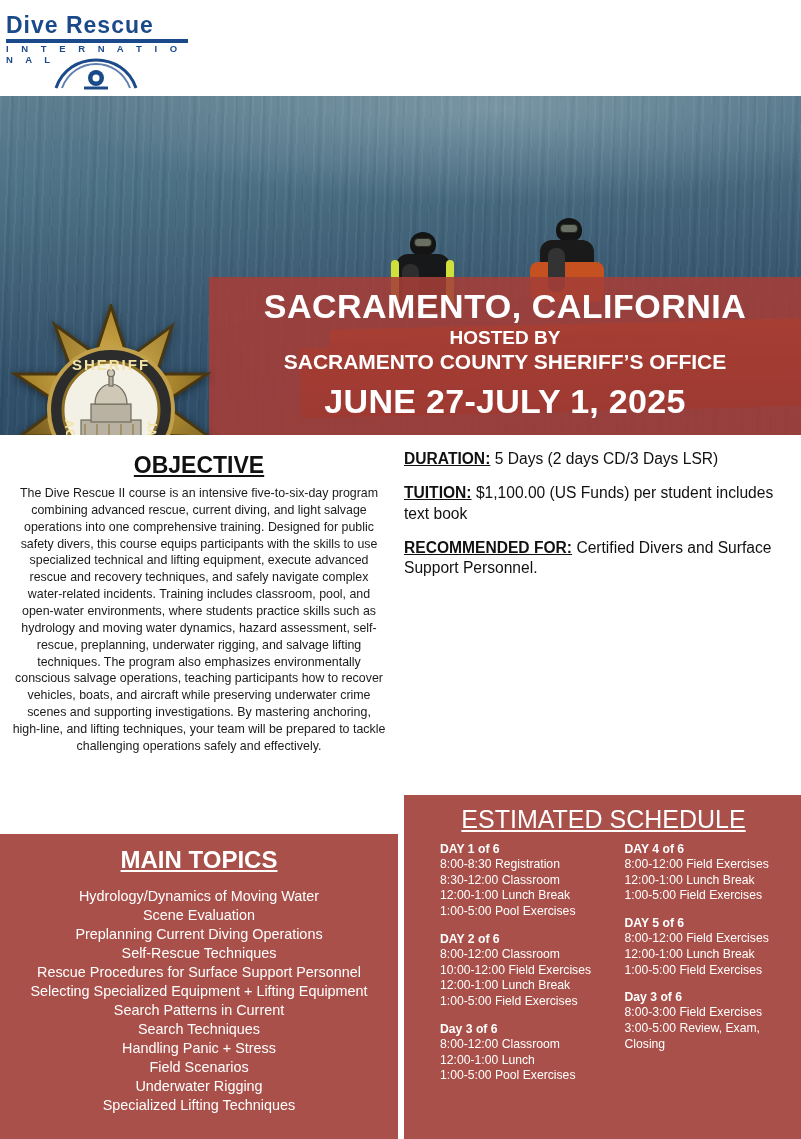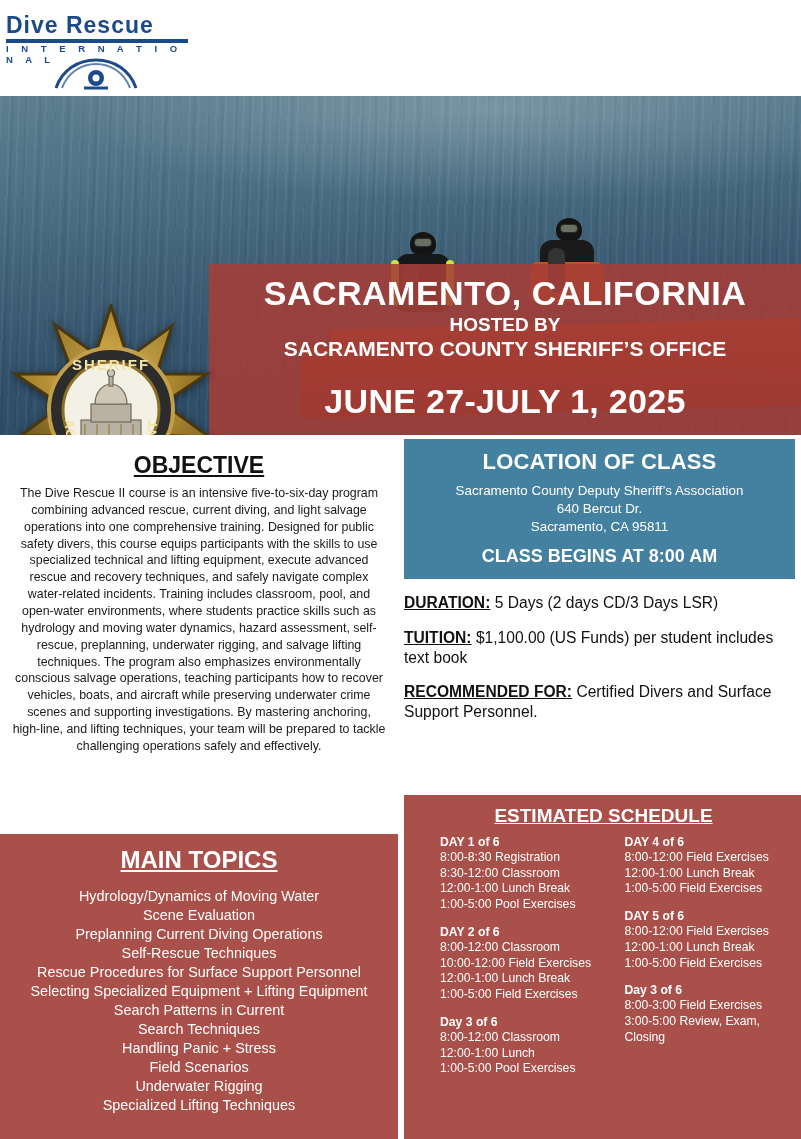--- a/index.html
+++ b/index.html
@@ -146,21 +146,21 @@
   .banner-city {
     font-size: 34px; font-weight: bold; letter-spacing: .5px; line-height: 1.12;
   }
   .banner-hosted {
     font-size: 19px; font-weight: bold; margin-top: 2px;
   }
   .banner-org {
     font-size: 21px; font-weight: bold; line-height: 1.2;
   }
   .banner-dates {
-    font-size: 34px; font-weight: bold; margin-top: 21px; letter-spacing: .3px;
+    font-size: 34px; font-weight: bold; margin-top: 8px; letter-spacing: .3px;
   }
 
   
   .content {
     position: relative;
     height: calc(1139px - 96px - 339px);
   }
   .left-col {
     position: absolute; left: 0; top: 0; width: 398px; bottom: 0;
   }
@@ -220,21 +220,21 @@
   .detail b { text-decoration: underline; font-weight: bold; }
 
   .sched {
     position: absolute;
     left: 6px; right: 0; top: 360px; bottom: 0;
     background: #a9504a;
     color: #ffffff;
     padding: 8px 10px 6px 12px;
   }
   .sched-h {
-    text-align: center; font-size: 19px; font-weight: bold; text-decoration: underline;
+    text-align: center; font-size: 25px; font-weight: normal; text-decoration: underline;
     margin: 2px 0 8px;
   }
   .sched-cols { display: flex; gap: 18px; padding-left: 24px; }
   .sched-col { flex: 1; }
   .day-block { margin-bottom: 12px; }
   .day-title { font-size: 12.2px; font-weight: bold; margin-bottom: 1px; }
   .day-line { font-size: 12.2px; line-height: 1.29; }
 </style>
 </head>
 <body>
@@ -353,29 +353,20 @@
         <li>Search Techniques</li>
         <li>Handling Panic + Stress</li>
         <li>Field Scenarios</li>
         <li>Underwater Rigging</li>
         <li>Specialized Lifting Techniques</li>
       </ul>
     </div>
   </div>
 
   <div class="right-col">
-    <div class="loc-box">
-      <div class="loc-h">LOCATION OF CLASS</div>
-      <div class="loc-addr-wrap">
-        <div class="loc-line">Sacramento County Deputy Sheriff’s Association</div>
-        <div class="loc-line">640 Bercut Dr.</div>
-        <div class="loc-line">Sacramento, CA 95811</div>
-      </div>
-      <div class="loc-begin">CLASS BEGINS AT 8:00 AM</div>
-    </div>
 
     <div class="detail">
       <b>DURATION:</b>
       <span>5 Days (2 days CD/3 Days LSR)</span>
     </div>
 
     <div class="detail">
       <b>TUITION:</b>
       <span>$1,100.00 (US Funds) per student includes text book</span>
     </div>

